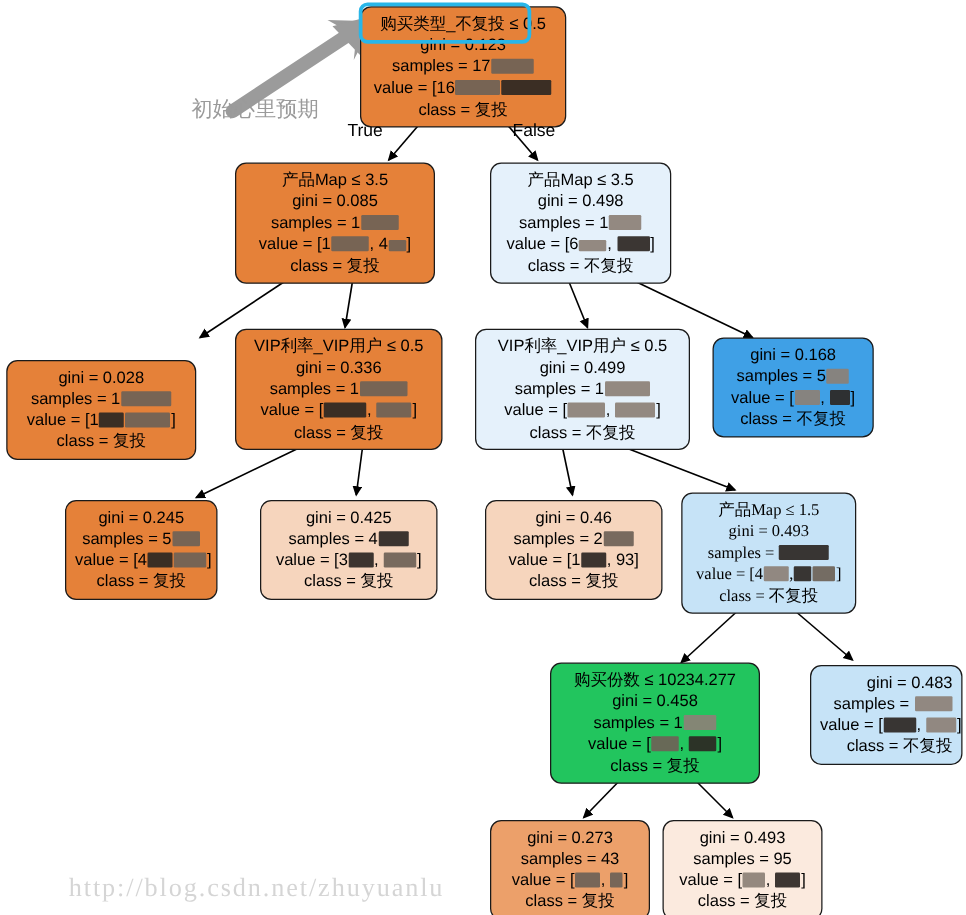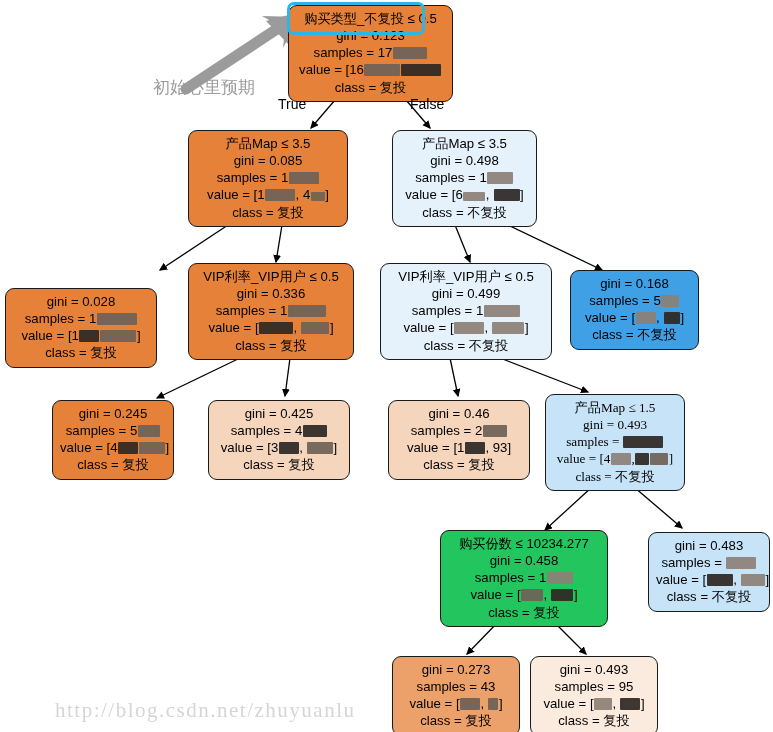--- a/index.html
+++ b/index.html
@@ -213,21 +213,21 @@
   </div>
 
   <div class="node" style="left:440px; top:530px; width:168px; background:#22c55e;">
     <span class="ln">购买份数 ≤ 10234.277</span>
     <span class="ln">gini = 0.458</span>
     <span class="ln redact"><span>samples = 1</span><span class="cens light tall" style="width:26px"></span></span>
     <span class="ln redact"><span>value = [</span><span class="cens tall" style="width:22px"></span><span>, </span><span class="cens dark tall" style="width:22px"></span><span>]</span></span>
     <span class="ln">class = 复投</span>
   </div>
 
-  <div class="node" style="left:648px; top:532px; width:122px; background:#c6e3f7;">
+  <div class="node" style="left:648px; top:532px; width:122px; background:#c6e3f7;text-align:right;">
     <span class="ln">gini = 0.483</span>
     <span class="ln redact"><span>samples = </span><span class="cens light tall" style="width:30px"></span></span>
     <span class="ln redact"><span>value = [</span><span class="cens dark tall" style="width:26px"></span><span>, </span><span class="cens light tall" style="width:24px"></span><span>]</span></span>
     <span class="ln">class = 不复投</span>
   </div>
 
   <div class="node" style="left:392px; top:656px; width:128px; background:#eca06a;">
     <span class="ln">gini = 0.273</span>
     <span class="ln">samples = 43</span>
     <span class="ln redact"><span>value = [</span><span class="cens tall" style="width:20px"></span><span>, </span><span class="cens tall" style="width:10px"></span><span>]</span></span>

